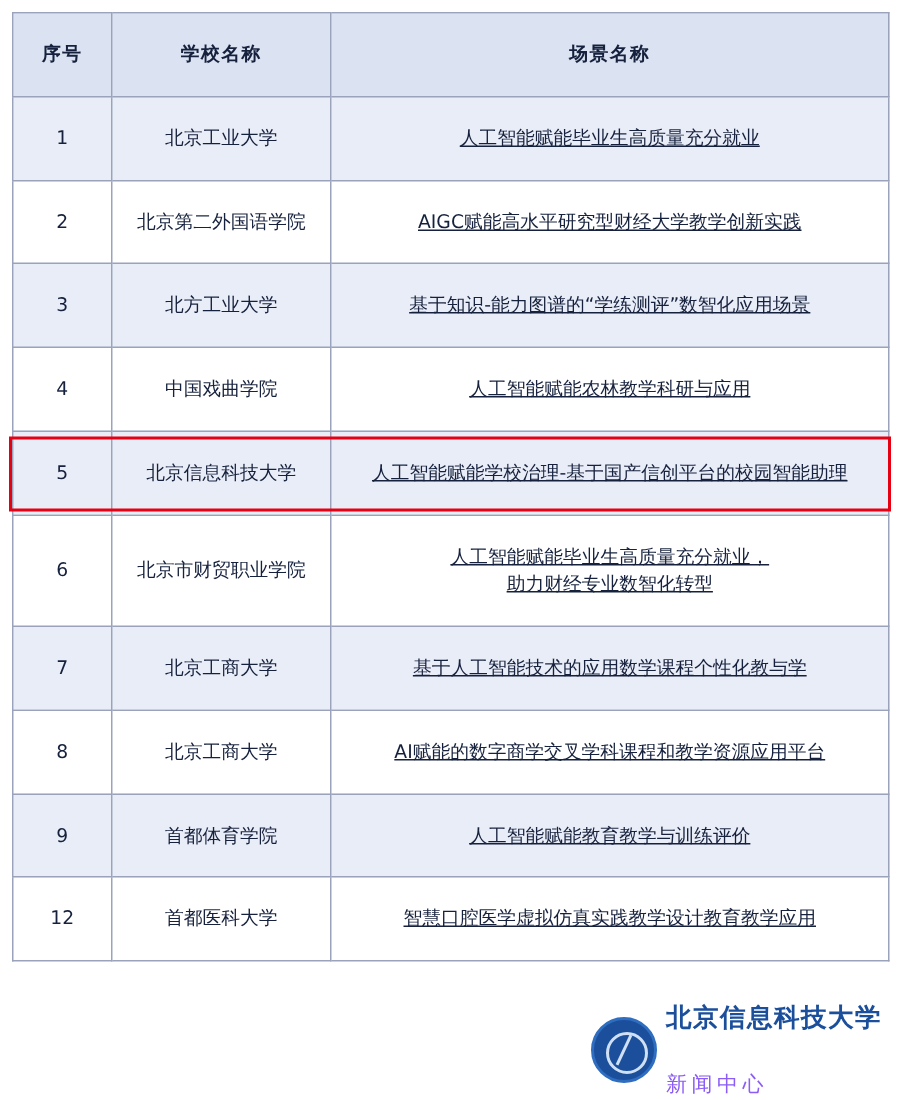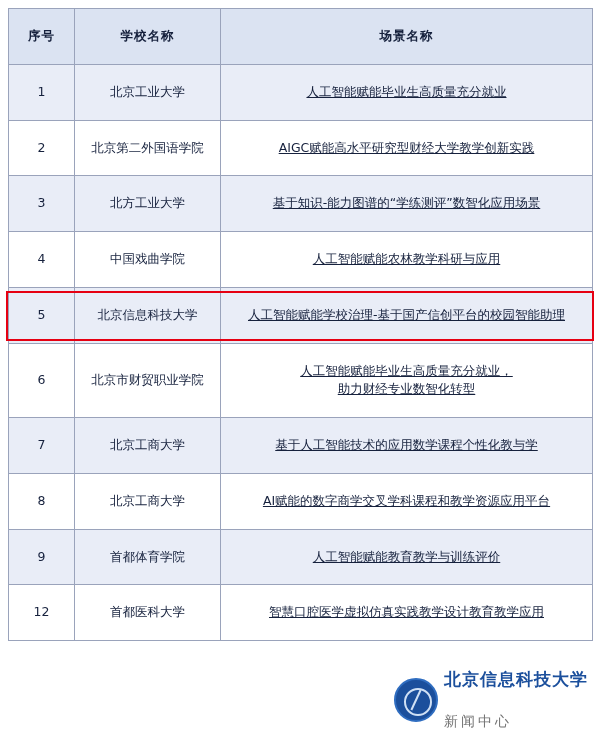--- a/index.html
+++ b/index.html
@@ -124,23 +124,23 @@
   }
   .wm-title {
     font-size: 17px;
     font-weight: bold;
     color: #1b4f9c;
     letter-spacing: 1px;
     font-family: "DejaVu Serif", "Liberation Serif", serif;
   }
   .wm-sub {
     font-size: 14px;
-    color: #737373;
+    color: #8b5cf6;
     letter-spacing: 3px;
-    font-family: Liberation Mono, monospace;
+    font-family: Liberation Sans, sans-serif;
     margin-top: 24px;
   }
   .scene-two-line { white-space: pre-line; }
 </style>
 </head>
 <body>
 
 <div class="sheet">
   <table class="tbl">
     <colgroup>

